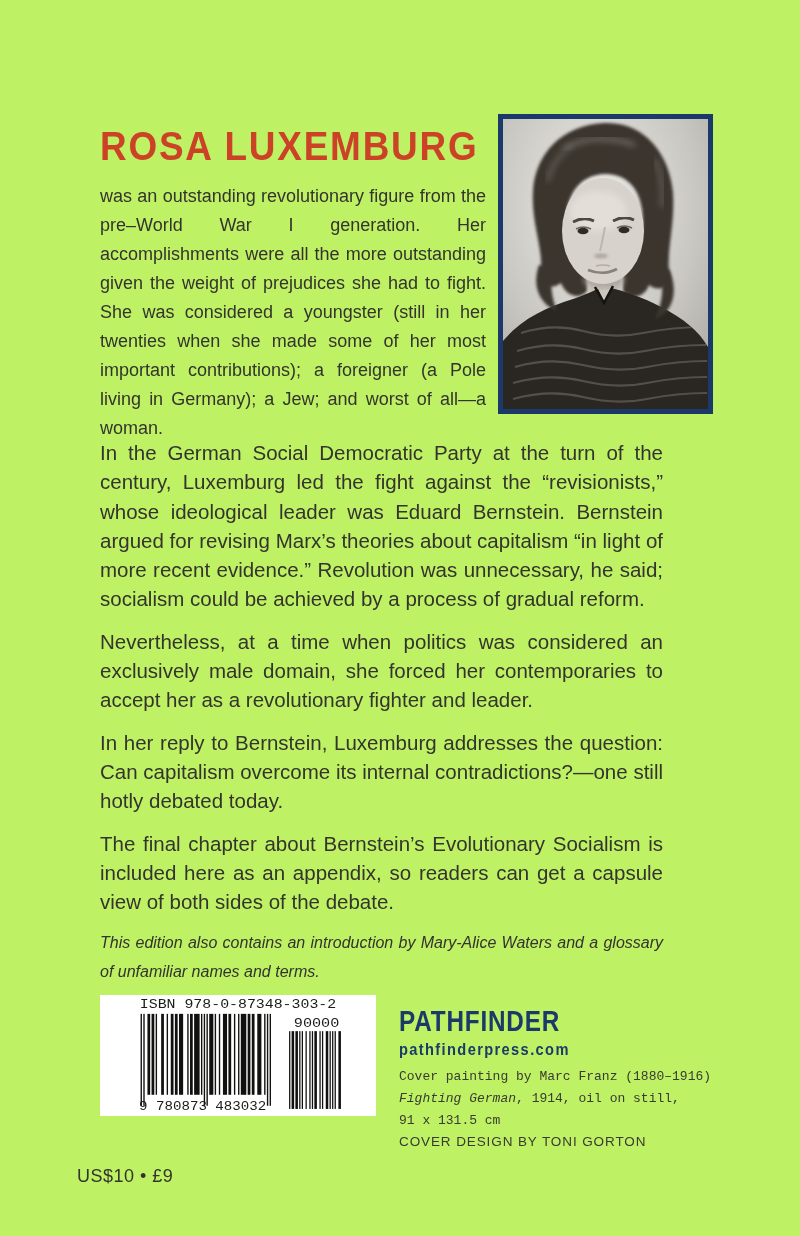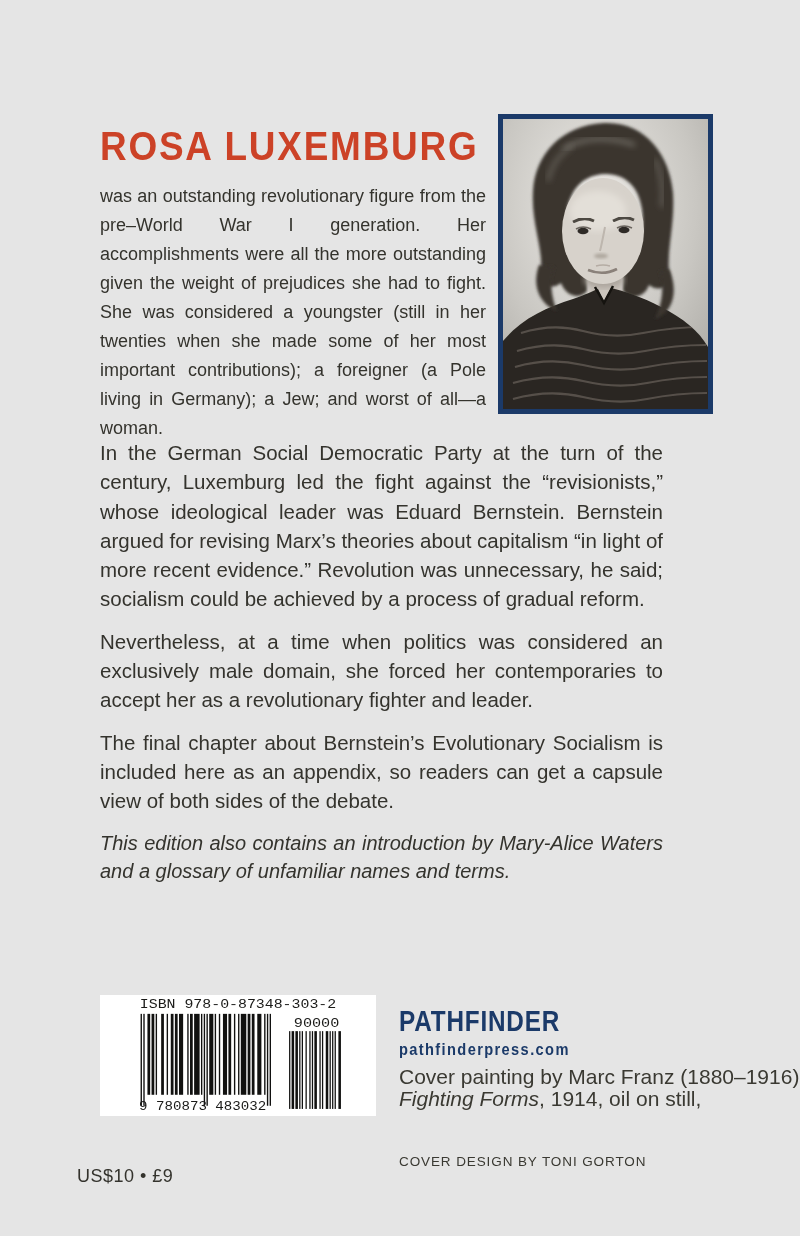--- a/index.html
+++ b/index.html
@@ -1,19 +1,19 @@
 <!DOCTYPE html>
 <html lang="en"><head>
 <meta charset="utf-8">
 <style>
   html,body{margin:0;padding:0;}
   .page{
     position:relative;
     width:800px;height:1236px;
-    background:#e5e5e5;
+    background:#bef264;
     font-family:"Liberation Sans",sans-serif;
     color:#34332D;
     overflow:hidden;
   }
   .title{
     position:absolute;left:100px;top:126px;
     font-size:41px;font-weight:bold;letter-spacing:2px;line-height:40px;
     color:#CC4227;white-space:nowrap;
     transform:scaleX(.9);transform-origin:left top;
   }
@@ -25,21 +25,21 @@
     position:absolute;left:498px;top:114px;width:215px;height:300px;
     border:5px solid #1B3A69;box-sizing:border-box;background:#C9C7C2;
   }
   .photo-frame svg{display:block;width:100%;height:100%;}
   .body-paragraphs{
     position:absolute;left:100px;top:438px;width:563px;
     font-size:20.5px;line-height:29.3px;text-align:justify;
   }
   .body-paragraphs p{margin:0 0 13px 0;}
   .edition-note{
-    font-style:italic;font-size:20px;line-height:28.5px;
+    font-style:italic;font-size:16px;line-height:28.5px;
   }
   .barcode-box{
     position:absolute;left:100px;top:995px;width:276px;height:121px;
     background:#FFFFFF;
   }
   .barcode-box svg{display:block;width:100%;height:100%;}
   .bc-text{
     font-family:"Liberation Mono",monospace;
     fill:#1A1A18;
   }
@@ -50,26 +50,26 @@
     transform:scaleX(.81);transform-origin:left top;
   }
   .publisher-site{
     position:absolute;left:399px;top:1040px;
     font-size:17px;font-weight:bold;letter-spacing:1.6px;
     color:#1B3A69;white-space:nowrap;
     transform:scaleX(.86);transform-origin:left top;
   }
   .credits{
     position:absolute;left:399px;top:1066px;
-    font-size:21px;line-height:22px;color:#3A3932;
+    font-size:13px;line-height:22px;color:#3A3932;font-family:Liberation Mono, monospace;
   }
   .credits .italic{font-style:italic;}
   .design-credit{
     position:absolute;left:399px;top:1134px;
-    font-size:13.5px;letter-spacing:.9px;color:#3A3932;white-space:nowrap;margin-top:20px;
+    font-size:13.5px;letter-spacing:.9px;color:#3A3932;white-space:nowrap;
   }
   .price{
     position:absolute;left:77px;top:1166px;
     font-size:18px;letter-spacing:.5px;color:#34332D;white-space:nowrap;
   }
 </style>
 </head>
 <body>
 
 <div class="page">
@@ -143,20 +143,21 @@
         <path d="M166,150 C176,172 170,194 152,200 C162,178 160,162 156,152 Z"></path>
       </g>
     </svg>
   </div>
 
   <div class="lead-paragraph">was an outstanding revolutionary figure from the pre–World War I generation. Her accomplishments were all the more outstanding given the weight of prejudices she had to fight. She was considered a youngster (still in her twenties when she made some of her most important contributions); a foreigner (a Pole living in Germany); a Jew; and worst of all—a woman.</div>
 
   <div class="body-paragraphs">
     <p>In the German Social Democratic Party at the turn of the century, Luxemburg led the fight against the “revisionists,” whose ideological leader was Eduard Bernstein. Bernstein argued for revising Marx’s theories about capitalism “in light of more recent evidence.” Revolution was unnecessary, he said; socialism could be achieved by a process of gradual reform.</p>
     <p>Nevertheless, at a time when politics was considered an exclusively male domain, she forced her contemporaries to accept her as a revolutionary fighter and leader.</p>
+    <p>In her reply to Bernstein, Luxemburg addresses the question: Can capitalism overcome its internal contradictions?—one still hotly debated today.</p>
     <p><span>The final chapter about Bernstein’s </span><span style="">Evolutionary Socialism</span><span> is included here as an appendix, so readers can get a capsule view of both sides of the debate.</span></p>
     <p class="edition-note">This edition also contains an introduction by Mary-Alice Waters and a glossary of unfamiliar names and terms.</p>
   </div>
 
   <div class="barcode-box">
     <svg viewBox="0 0 276 154">
       <text class="bc-text" x="13" y="17" font-size="16.5" textLength="250" lengthAdjust="spacingAndGlyphs">ISBN 978-0-87348-303-2</text>
       <g id="bars-main">
           <rect x="14.00" y="24" width="1.75" height="117" fill="#111110"></rect>
           <rect x="17.49" y="24" width="1.75" height="117" fill="#111110"></rect>
@@ -210,19 +211,20 @@
           <rect x="265.78" y="46" width="3.22" height="99" fill="#111110"></rect>
         </g>
     </svg>
   </div>
 
   <div class="publisher-name">PATHFINDER</div>
   <div class="publisher-site">pathfinderpress.com</div>
 
   <div class="credits">
     <div>Cover painting by Marc Franz (1880–1916)</div>
-    <div><span class="italic">Fighting Forms</span><span>, 1914, oil on still,</span></div>
+    <div><span class="italic">Fighting German</span><span>, 1914, oil on still,</span></div>
+    <div>91 x 131.5 cm</div>
   </div>
   <div class="design-credit">COVER DESIGN BY TONI GORTON</div>
 
   <div class="price">US$10 • £9</div>
 
 </div>
 
 </body></html>

